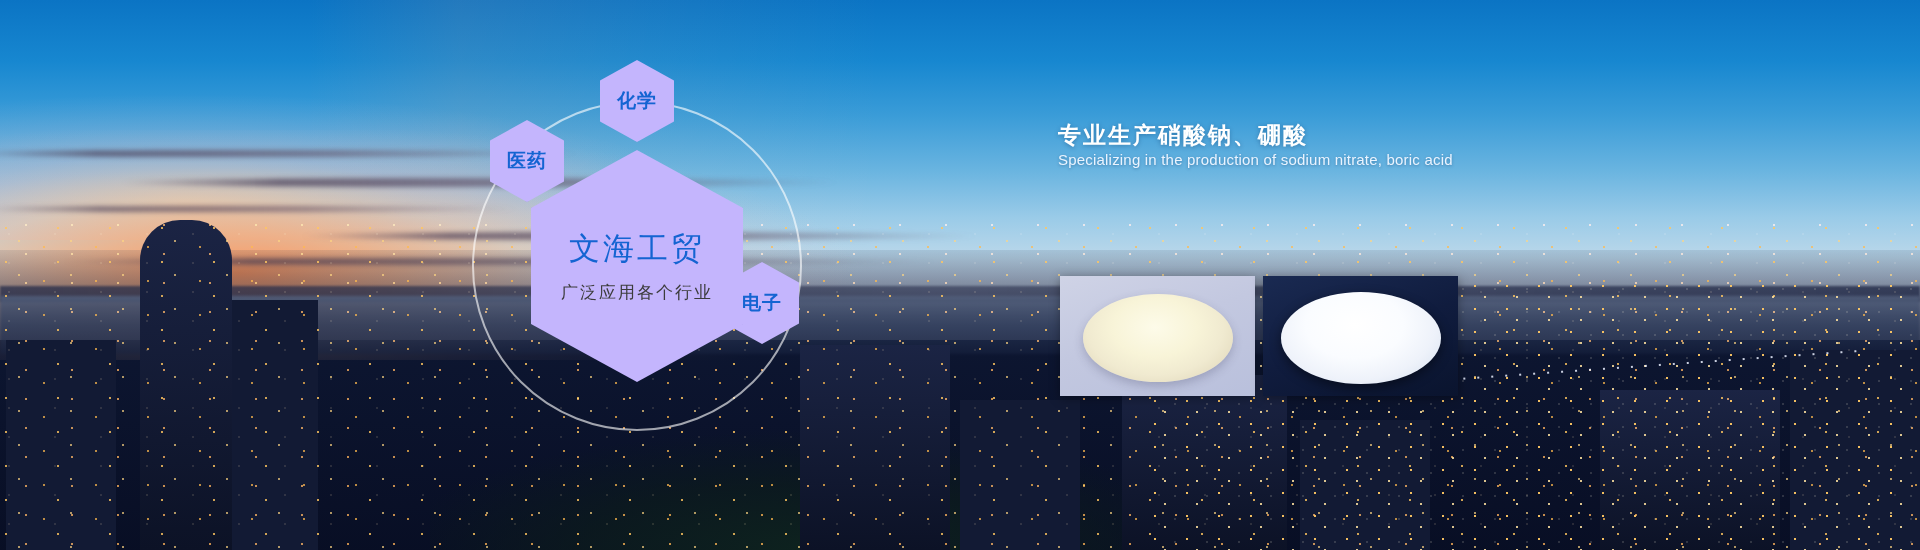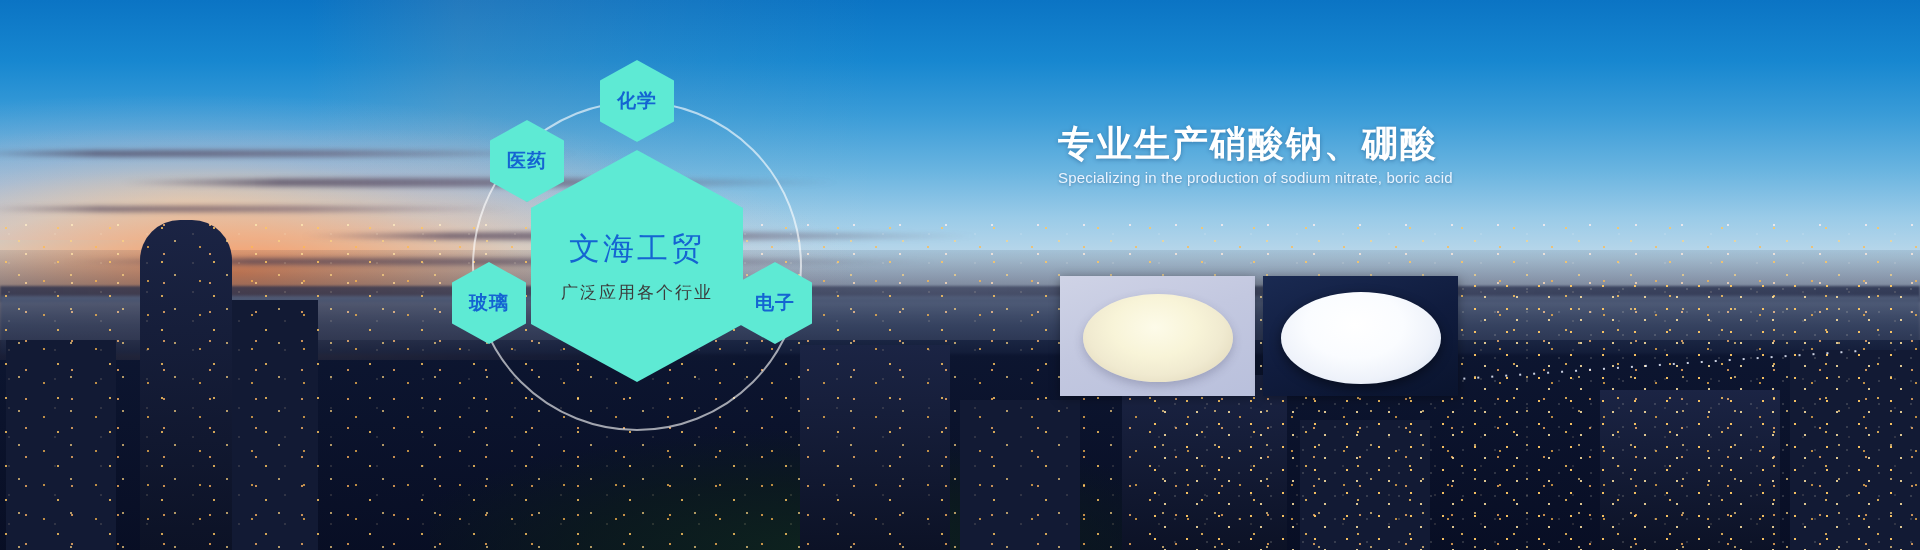--- a/index.html
+++ b/index.html
@@ -133,49 +133,49 @@
 
   
   .graphic { position:absolute; left:432px; top:14px; width:410px; height:520px; }
   .ring {
     position:absolute; left:50%; top:252px; width:330px; height:330px;
     margin-left:-165px; margin-top:-165px;
     border:2px solid rgba(255,255,255,.62); border-radius:50%;
   }
   .hex {
     position:absolute;
-    background:#5eead4;
+    background:#c4b5fd;
     clip-path:polygon(50% 0%,100% 25%,100% 75%,50% 100%,0% 75%,0% 25%);
     display:flex; flex-direction:column; align-items:center; justify-content:center;
     box-shadow:0 2px 14px rgba(10,30,70,.22);
   }
   .hex.center {
     left:50%; top:252px; width:212px; height:232px;
     margin-left:-106px; margin-top:-116px;
   }
   .hex.small { width:74px; height:82px; }
   .hex-label {
     color:#1464d2; font-weight:bold; letter-spacing:1px; white-space:nowrap;
   }
   .hex.small .hex-label { font-size:19px; }
   .center-title { color:#1464d2; font-size:31px; font-weight:normal; letter-spacing:3px; }
   .center-sub { color:#3c3c3c; font-size:17px; letter-spacing:2px; margin-top:11px; }
 
   
   .h-top   { left:50%; top:46px;  margin-left:-37px; }
   .h-tr    { left:289px; top:106px; }
-  .h-br    { left:306px; top:248px; }
+  .h-br    { left:293px; top:248px; }
   .h-bot   { left:50%; top:338px; margin-left:-37px; }
   .h-bl    { left:20px;  top:248px; }
   .h-tl    { left:30px;  top:106px;margin-left:28px; }
 
   
   .copy { position:absolute; left:1058px; top:120px; width:700px; }
   .h1 {
-    color:#ffffff; font-size:36px; font-weight:bold; letter-spacing:2px;
+    color:#ffffff; font-size:23px; font-weight:bold; letter-spacing:2px;
     text-shadow:0 1px 4px rgba(0,40,90,.35); white-space:nowrap;
   }
   .h2 {
     color:#eaf4ff; font-size:15px; letter-spacing:.2px; 
     text-shadow:0 1px 3px rgba(0,40,90,.35); white-space:nowrap;
   }
   .h3 {
     color:#f2f8ff; font-size:19px; margin-top:26px; letter-spacing:3px;
     font-family:"Liberation Serif","DejaVu Serif",serif;
     font-style:italic; font-weight:bold;
@@ -247,23 +247,20 @@
 
   <div class="graphic">
     <div class="ring"></div>
 
     <div class="hex small h-top">
       <span class="hex-label">化学</span>
     </div>
     <div class="hex small h-br">
       <span class="hex-label">电子</span>
     </div>
-    <div class="hex small h-bl">
-      <span class="hex-label">玻璃</span>
-    </div>
     <div class="hex small h-tl">
       <span class="hex-label">医药</span>
     </div>
 
     <div class="hex center">
       <span class="center-title">文海工贸</span>
       <span class="center-sub">广泛应用各个行业</span>
     </div>
   </div>
 

